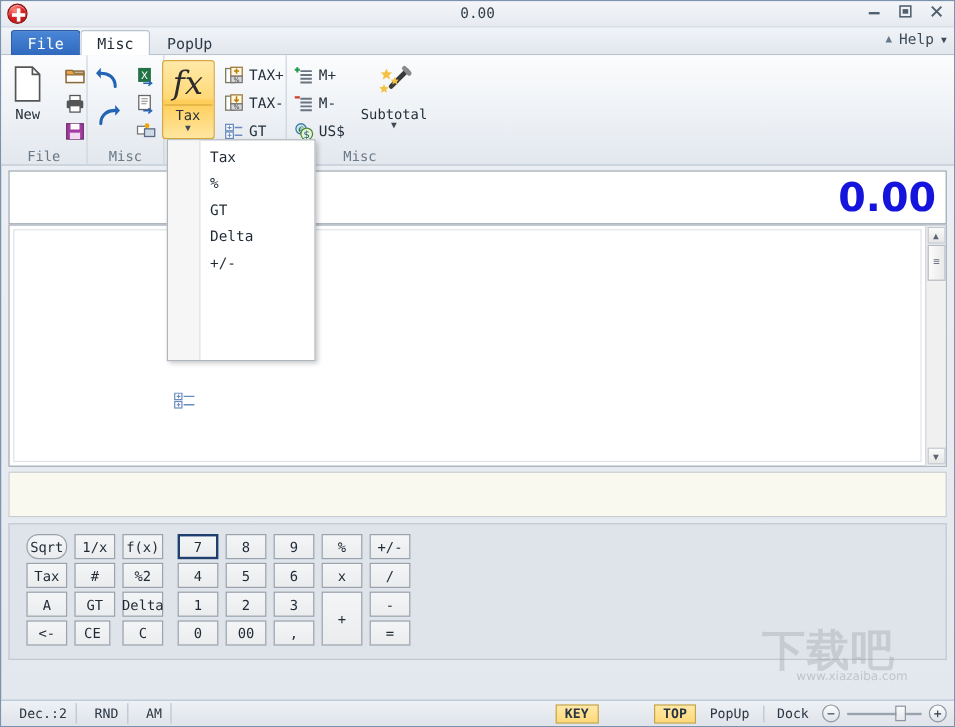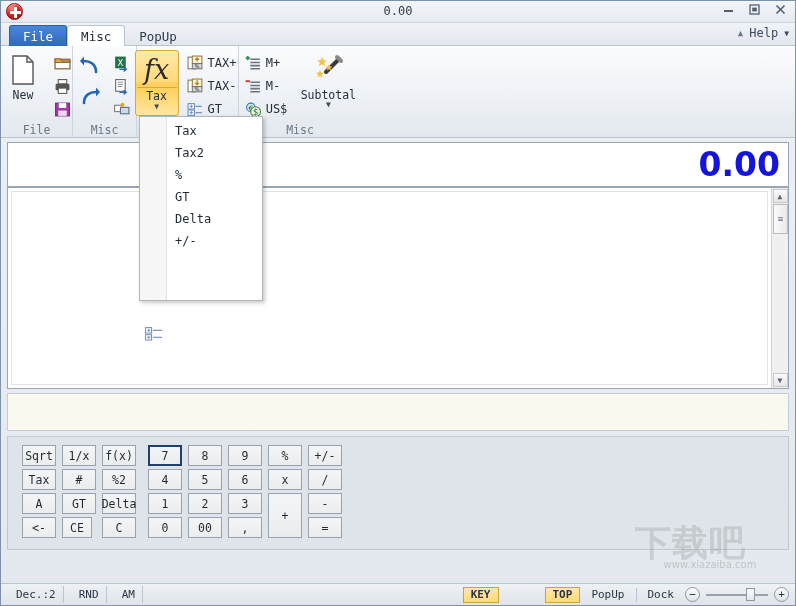--- a/index.html
+++ b/index.html
@@ -536,21 +536,21 @@
       </div>
       <div class="sc-track"></div>
       <div class="sc-arrow">▼</div>
     </div>
   </div>
 
   <div class="cream"></div>
 
   <div class="keypad">
 
-    <div class="kbtn" style="left:14px;top:8px;width:34px;height:21px;">Sqrt</div>
+    <div class="kbtn" style="left:14px;top:8px;width:34px;height:21px;border-radius:10px;">Sqrt</div>
     <div class="kbtn" style="left:54px;top:8px;width:34px;height:21px;">1/x</div>
     <div class="kbtn" style="left:94px;top:8px;width:34px;height:21px;">f(x)</div>
 
     <div class="kbtn" style="left:14px;top:32px;width:34px;height:21px;">Tax</div>
     <div class="kbtn" style="left:54px;top:32px;width:34px;height:21px;">#</div>
     <div class="kbtn" style="left:94px;top:32px;width:34px;height:21px;">%2</div>
 
     <div class="kbtn" style="left:14px;top:56px;width:34px;height:21px;">A</div>
     <div class="kbtn" style="left:54px;top:56px;width:34px;height:21px;">GT</div>
     <div class="kbtn" style="left:94px;top:56px;width:34px;height:21px;">Delta</div>
@@ -586,21 +586,20 @@
   </div>
 
   <div class="wm">
     <div class="cn">下载吧</div>
     <div class="url">www.xiazaiba.com</div>
   </div>
 
   <div class="menu">
     <div class="gutter"></div>
     <div class="menu-item">Tax</div>
-    <div class="menu-item">Tax2</div>
     <div class="menu-item">%</div>
     <div class="menu-item">GT</div>
     <div class="menu-item">Delta</div>
     <div class="menu-item">+/-</div>
     <span class="gt-ico">
       <svg width="18" height="14" viewBox="0 0 18 14">
         <rect x="0.6" y="0.6" width="6" height="5.4" fill="#fff" stroke="#6a8bbf" stroke-width="1"></rect>
         <path d="M2.2 3.3 h3.2 M3.8 1.7 v3.2" stroke="#6a8bbf" stroke-width="0.9"></path>
         <path d="M8 3.3 h9" stroke="#6a8bbf" stroke-width="1.1"></path>
         <rect x="0.6" y="7.6" width="6" height="5.4" fill="#fff" stroke="#6a8bbf" stroke-width="1"></rect>

